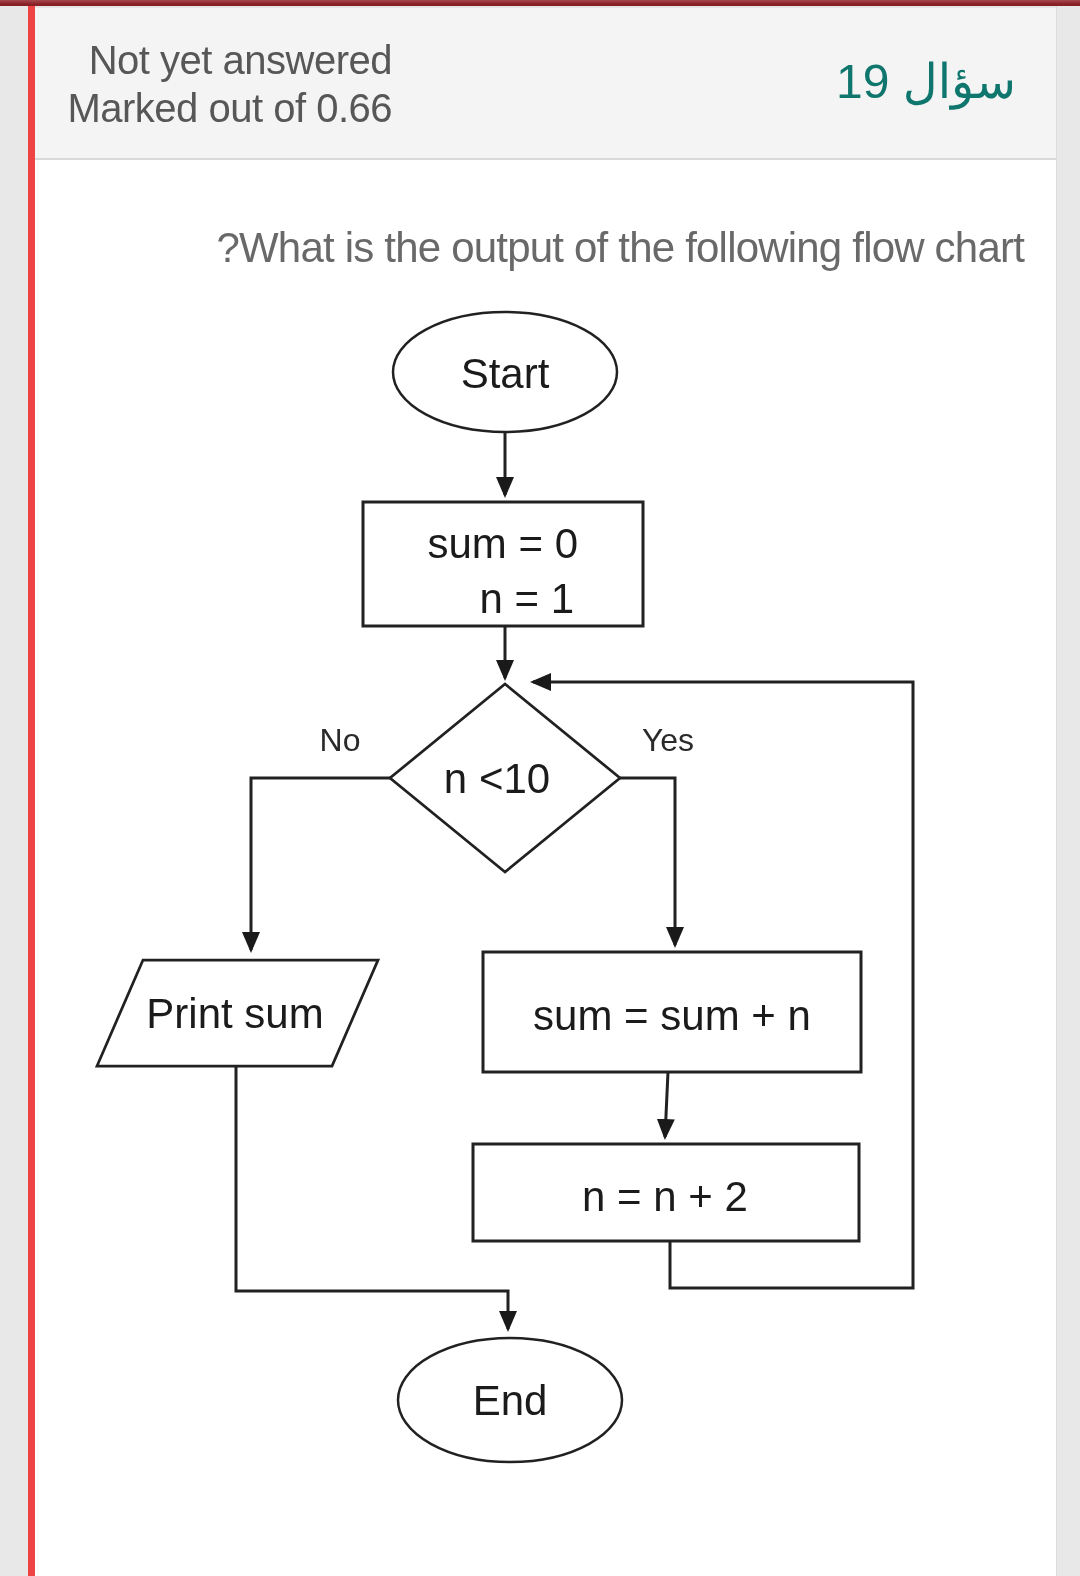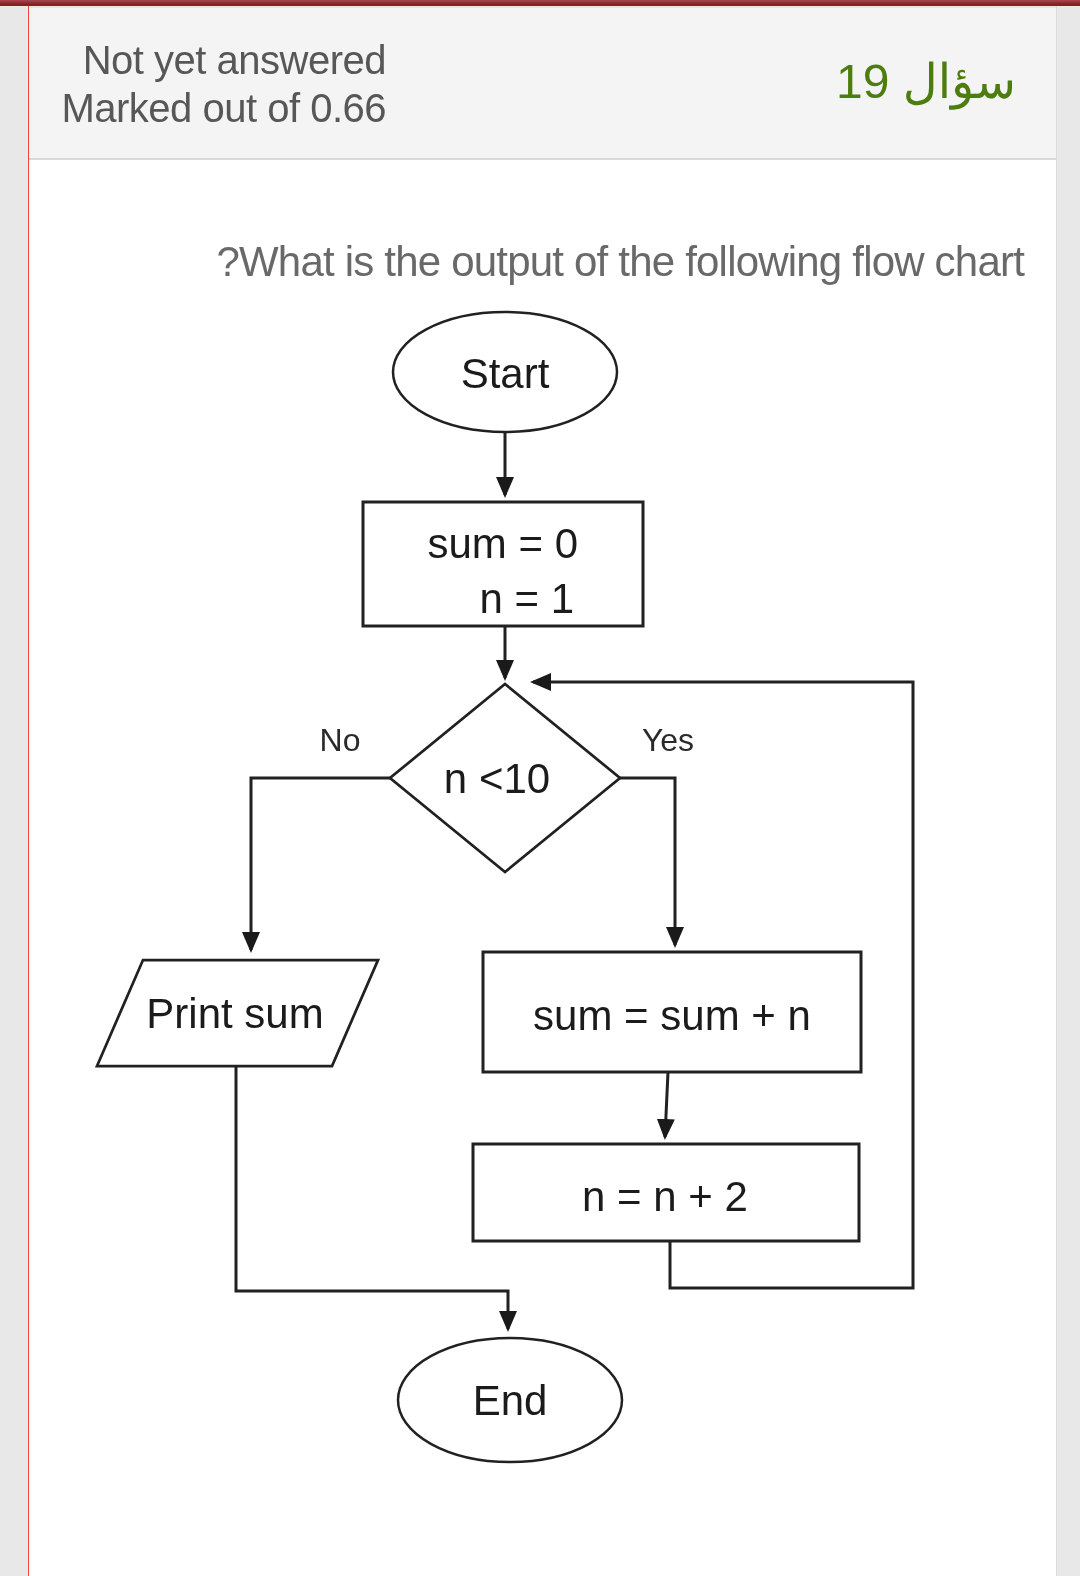--- a/index.html
+++ b/index.html
@@ -21,21 +21,21 @@
     background: linear-gradient(180deg, #a5494e 0%, #871f25 70%);
     z-index: 5;
   }
   .card {
     position: absolute;
     top: 6px;
     left: 28px;
     right: 23px;
     bottom: 0;
     background: #ffffff;
-    border-left: 1px solid #ef4444;
+    border-left: 7px solid #ef4444;
     border-right: 1px solid #dcdcdc;
   }
   .qheader {
     position: absolute;
     top: 0; left: 0; right: 0;
     height: 150px;
     background: #f5f4f4;
     border-top: 2px solid #e6e4e4;
     border-bottom: 2px solid #d9d9d9;
   }
@@ -51,33 +51,32 @@
     letter-spacing: -0.5px;
     white-space: nowrap;
   }
   .qno {
     position: absolute;
     top: 46px;
     right: 40px;
     direction: rtl;
     font-size: 48px;
     line-height: 56px;
-    color: #4d7c0f;
+    color: #0f766e;
   }
   .qtext {
     position: absolute;
     top: 218px;
     left: 40px;
     right: 32px;
     text-align: right;
     font-size: 42px;
     letter-spacing: -0.8px;
     color: #696969;
     white-space: nowrap;
-    margin-top: 14px;
   }
   .flow {
     position: absolute;
     top: 0; left: 0;
     width: 1080px;
     height: 1576px;
   }
   .flow .shape {
     fill: #ffffff;
     stroke: #212121;

